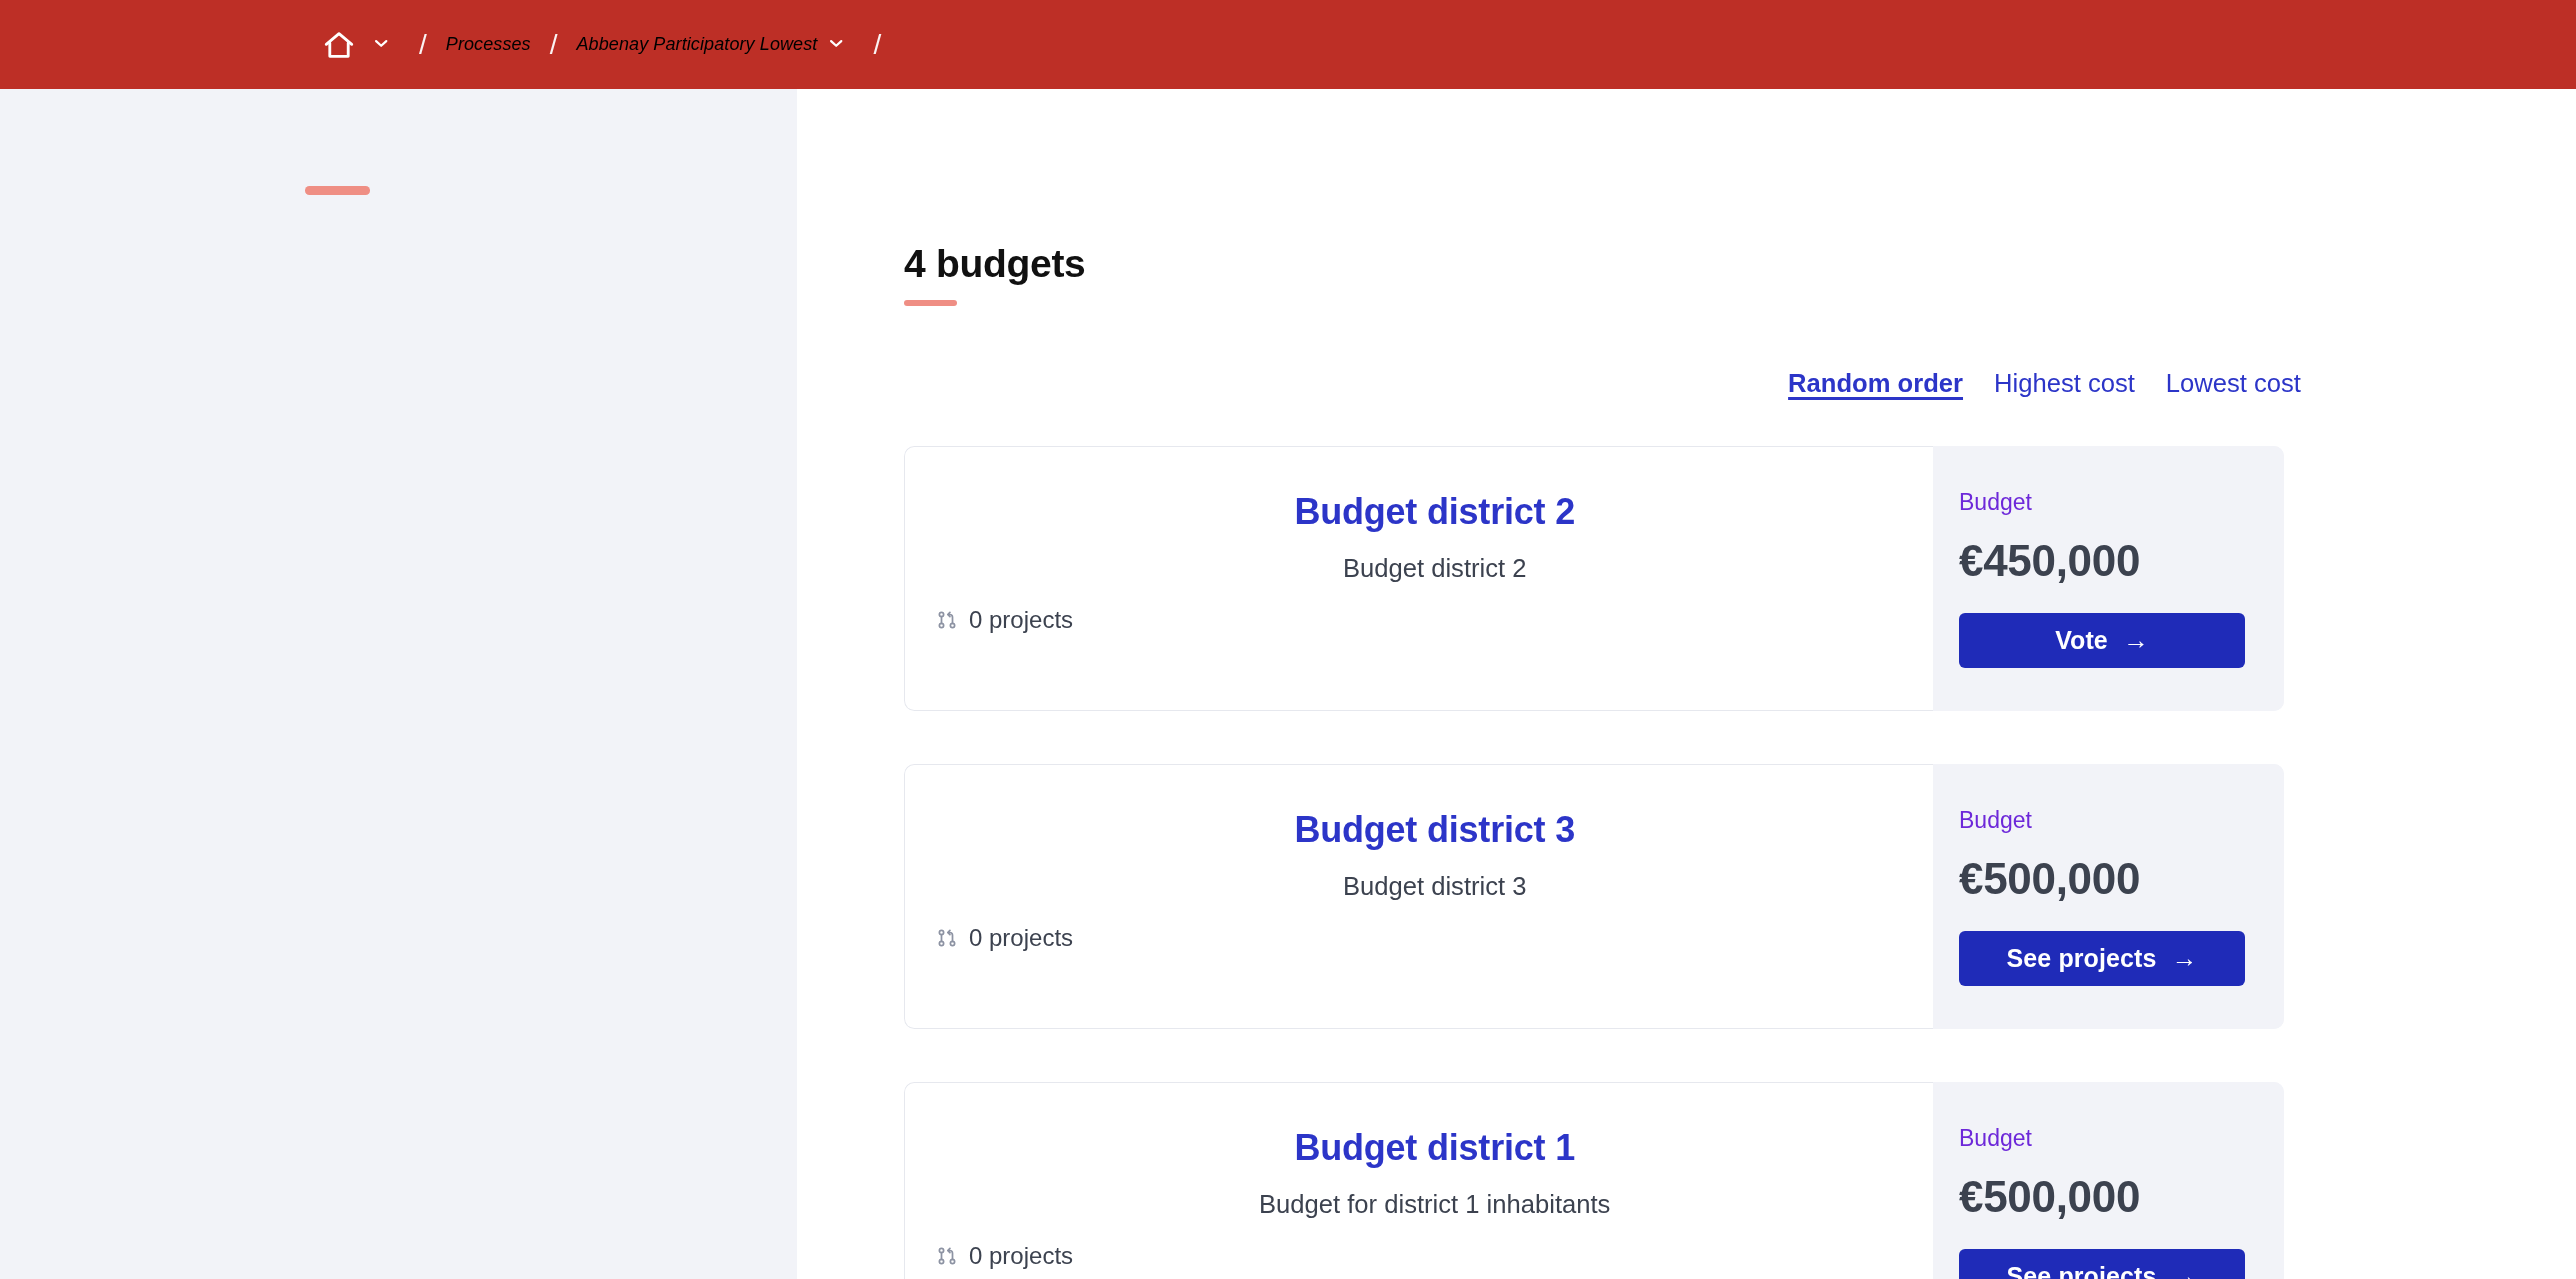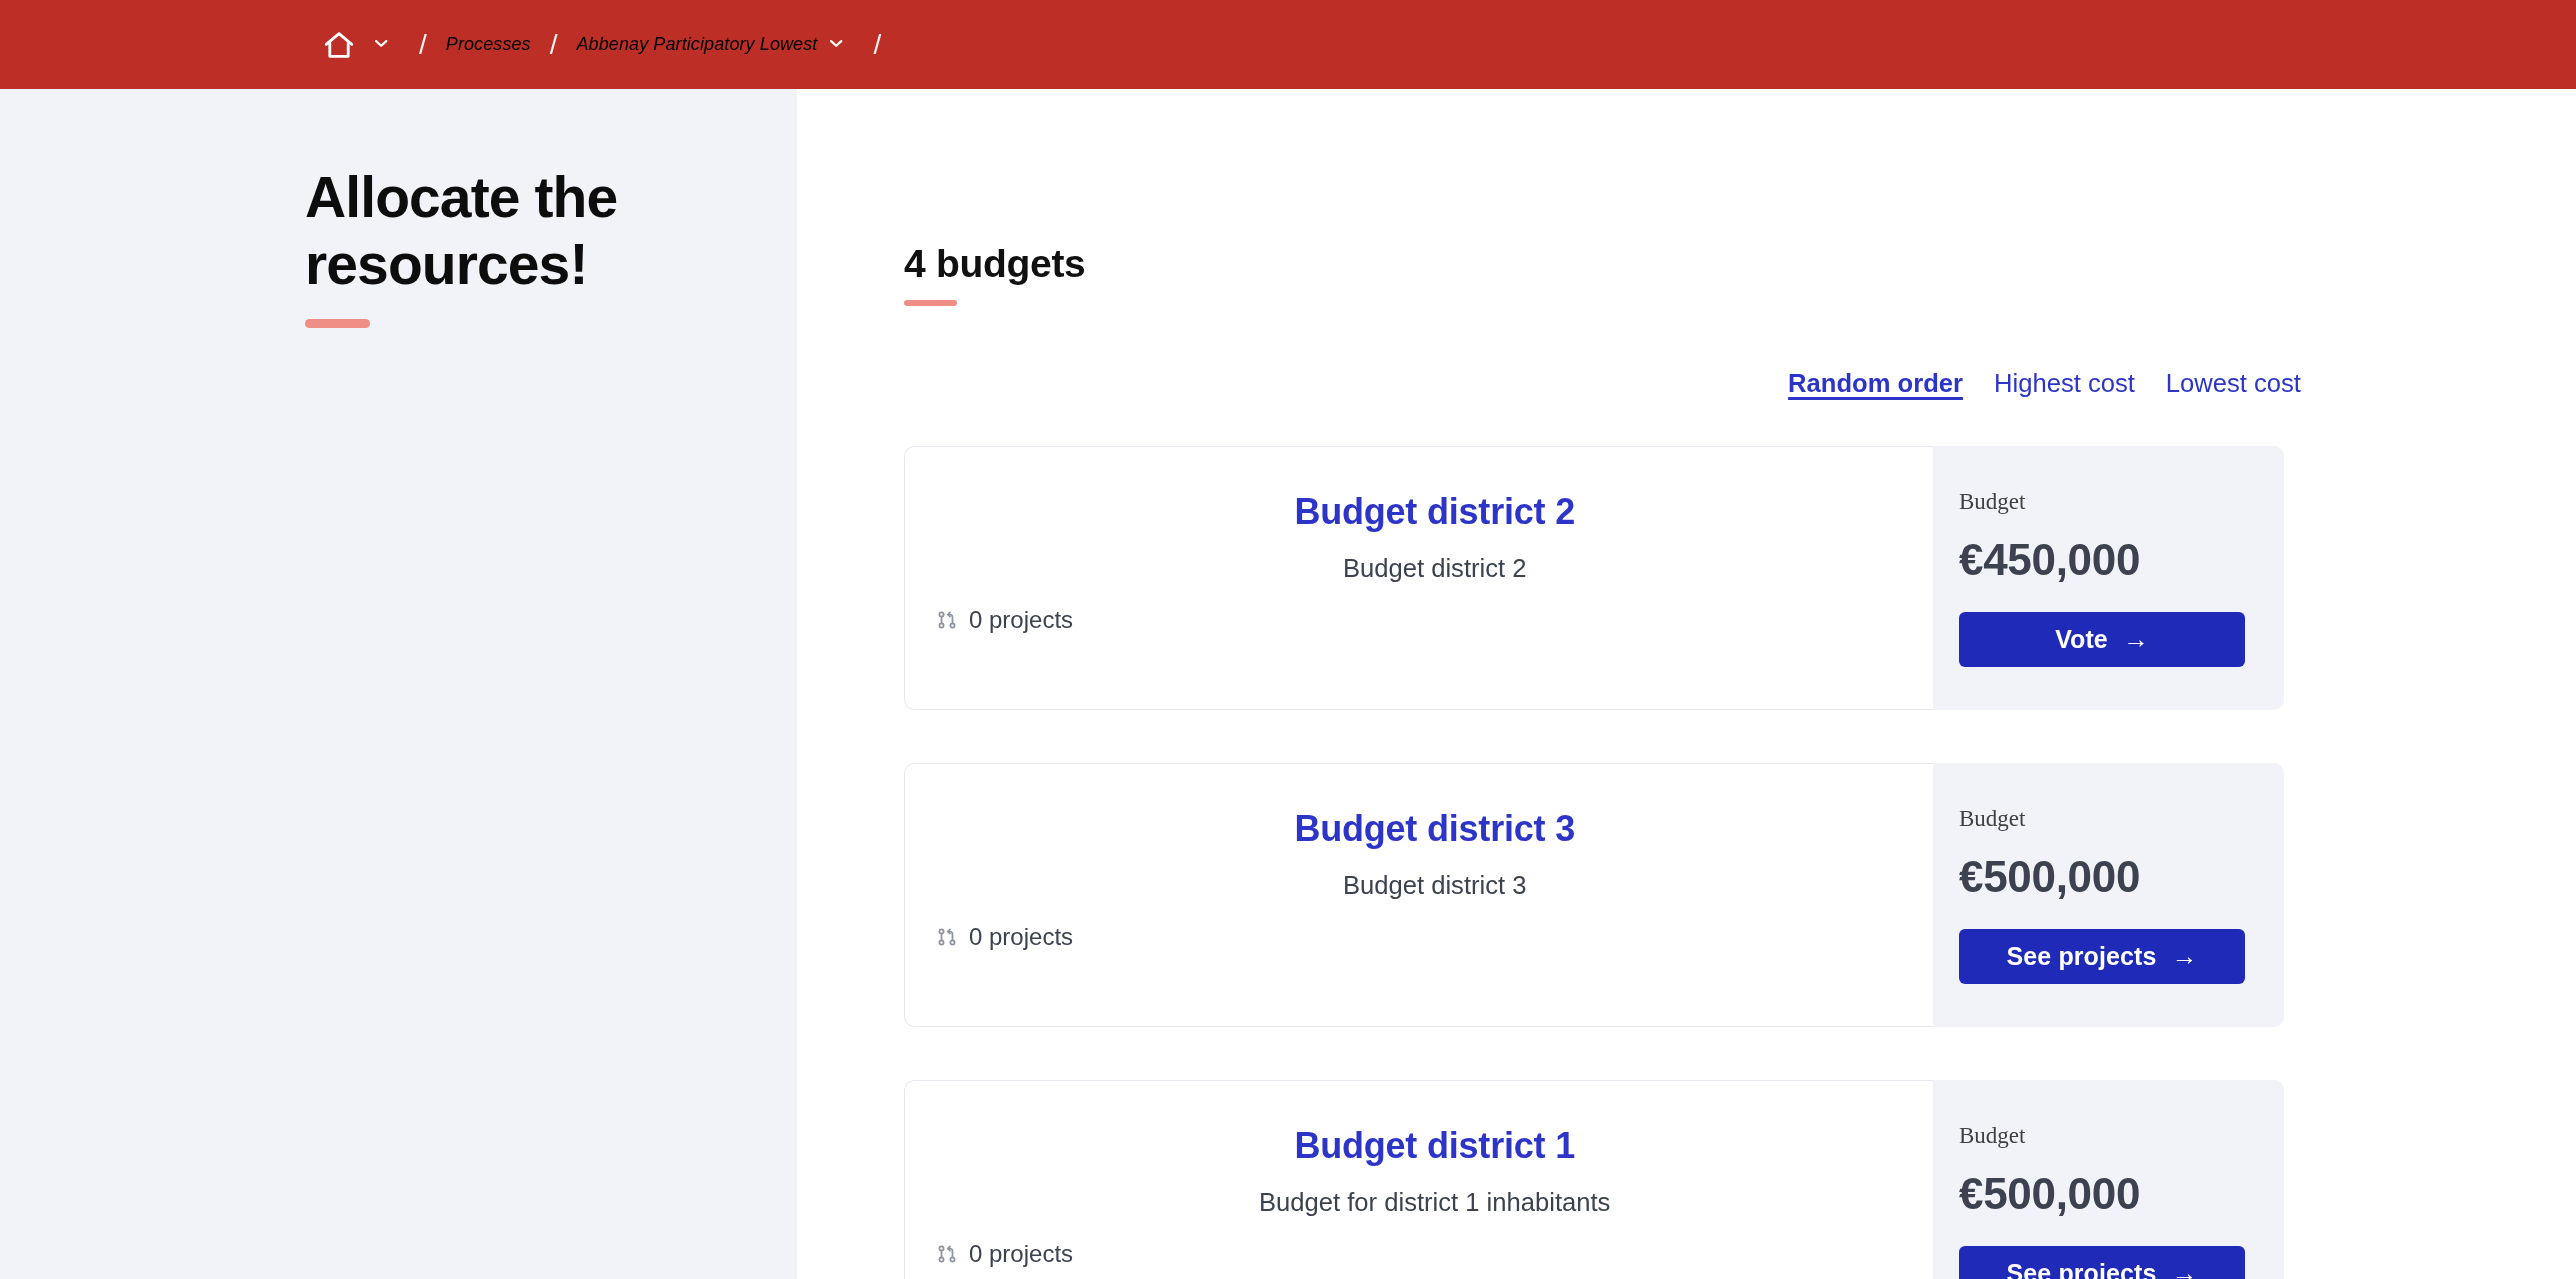--- a/index.html
+++ b/index.html
@@ -184,22 +184,21 @@
   .card-side {
     flex: 0 0 348px;
     background: #f2f3f8;
     padding: 43px 39px 43px 25.6px;
     display: flex;
     flex-direction: column;
     align-items: flex-start;
   }
   .side-label {
     font-size: 23px;
-    color: #404040;
-    font-family: Liberation Serif, serif;
+    color: #6d28d9;
   }
   .side-amount {
     font-size: 44px;
     font-weight: 700;
     color: #3c424f;
     margin-top: 20px;
     letter-spacing: -0.3px;
   }
   .side-btn {
     margin-top: 27px;
@@ -250,21 +249,20 @@
         <path d="M6 9.5 12 15l6-5.5"></path>
       </svg>
     </span>
   </div>
   <span class="crumb-sep">/</span>
 </div>
 
 <div class="page">
 
   <aside class="sidebar">
-    <h1 class="sidebar-title">Allocate the resources!</h1>
     <div class="accent-rule"></div>
   </aside>
 
   <main class="main">
     <div class="main-inner">
 
       <div class="budgets-heading-wrap">
         <h2 class="budgets-heading">4 budgets</h2>
         <div class="budgets-heading-rule"></div>
       </div>

